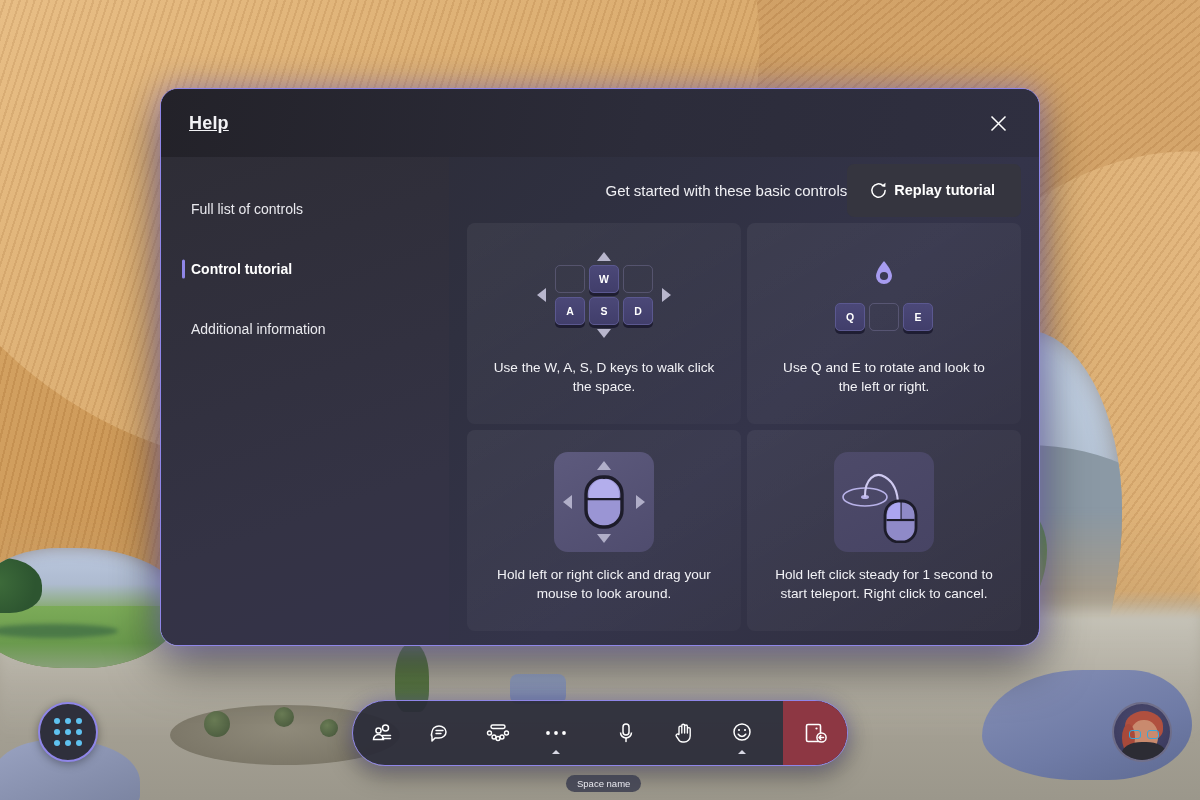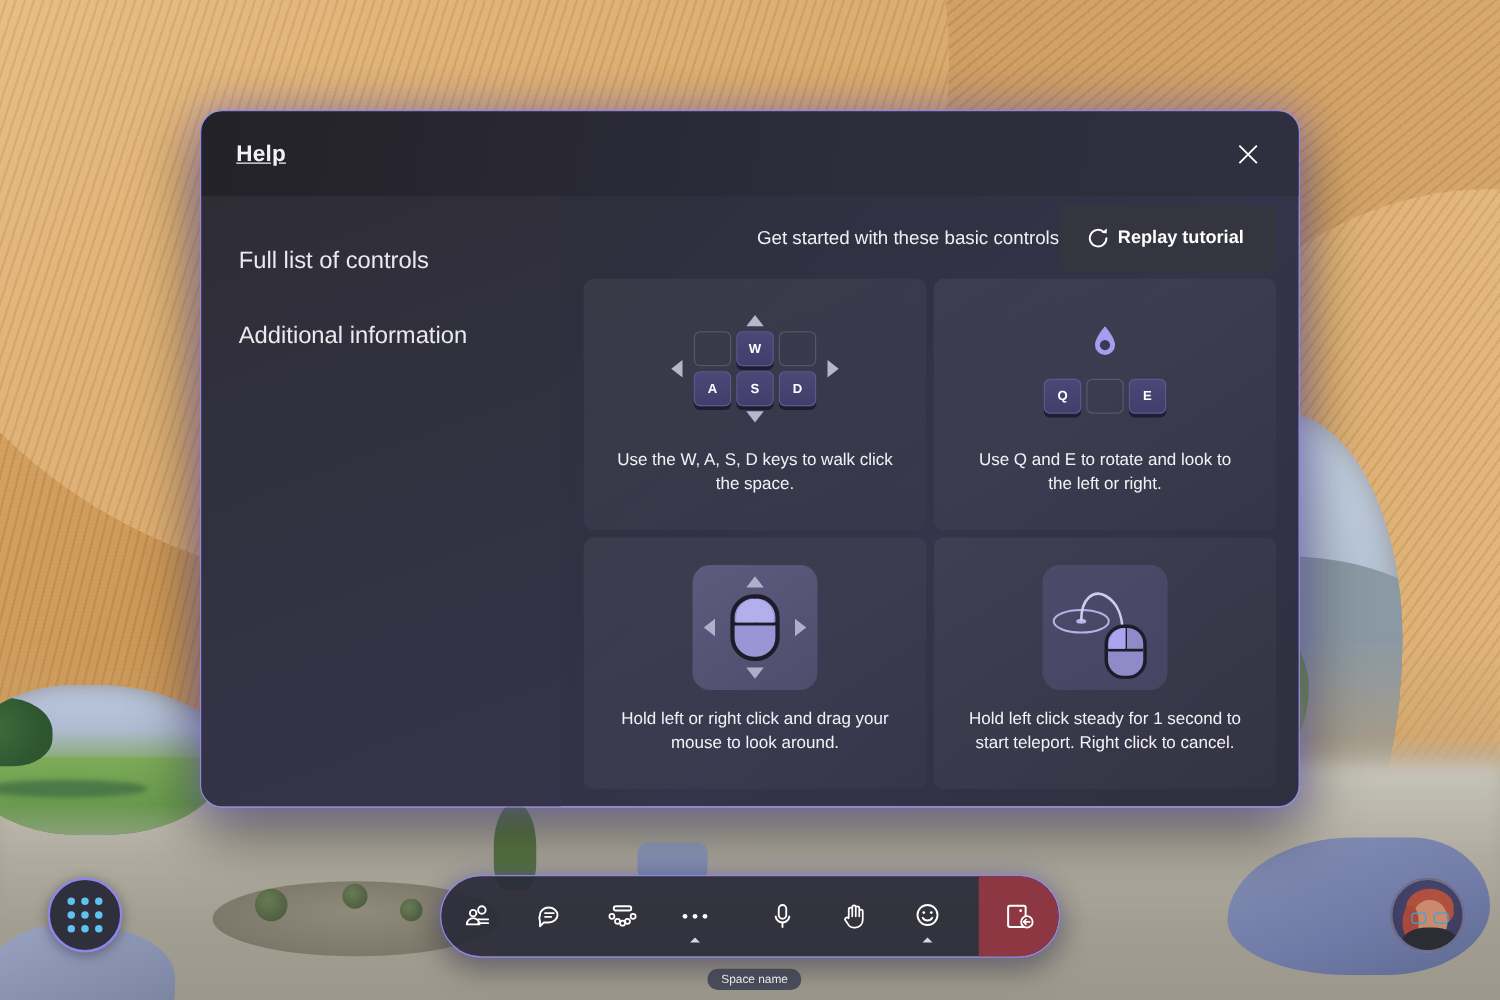--- a/index.html
+++ b/index.html
@@ -154,21 +154,21 @@
 
   .dlg-body { display:flex; height:490px; }
 
   
   .dlg-nav {
     width:288px; padding-top:22px; flex-shrink:0;
     background: linear-gradient(160deg, #2e2d36 0%, #343345 70%, #343349 100%);
   }
   .nav-item {
     position:relative; height:60px; display:flex; align-items:center;
-    padding-left:30px; font-size:19px; color:#e9e9ee; cursor:pointer;
+    padding-left:30px; font-size:14px; color:#e9e9ee; cursor:pointer;
   }
   .nav-item.active { font-weight:bold; color:#fff; }
   .nav-item.active::before {
     content:""; position:absolute; left:21px; top:50%; transform:translateY(-50%);
     width:3px; height:19px; background:#8f86e8; border-radius:2px;
   }
 
   
   .dlg-content { flex:1; padding:0 18px 0 0; }
   .content-head {
@@ -358,20 +358,23 @@
         <path d="M1.5 1.5 L15.5 15.5 M15.5 1.5 L1.5 15.5" stroke="#fff" stroke-width="1.5" fill="none"></path>
       </svg>
     </button>
   </div>
 
   <div class="dlg-body">
 
     <nav class="dlg-nav">
       <div class="nav-item">
         <span>Full list of controls</span>
+      </div>
+      <div class="nav-item active">
+        <span>Control tutorial</span>
       </div>
       <div class="nav-item">
         <span>Additional information</span>
       </div>
     </nav>
 
     <section class="dlg-content">
       <div class="content-head">
         <h2>Get started with these basic controls</h2>
         <button class="replay-btn">

